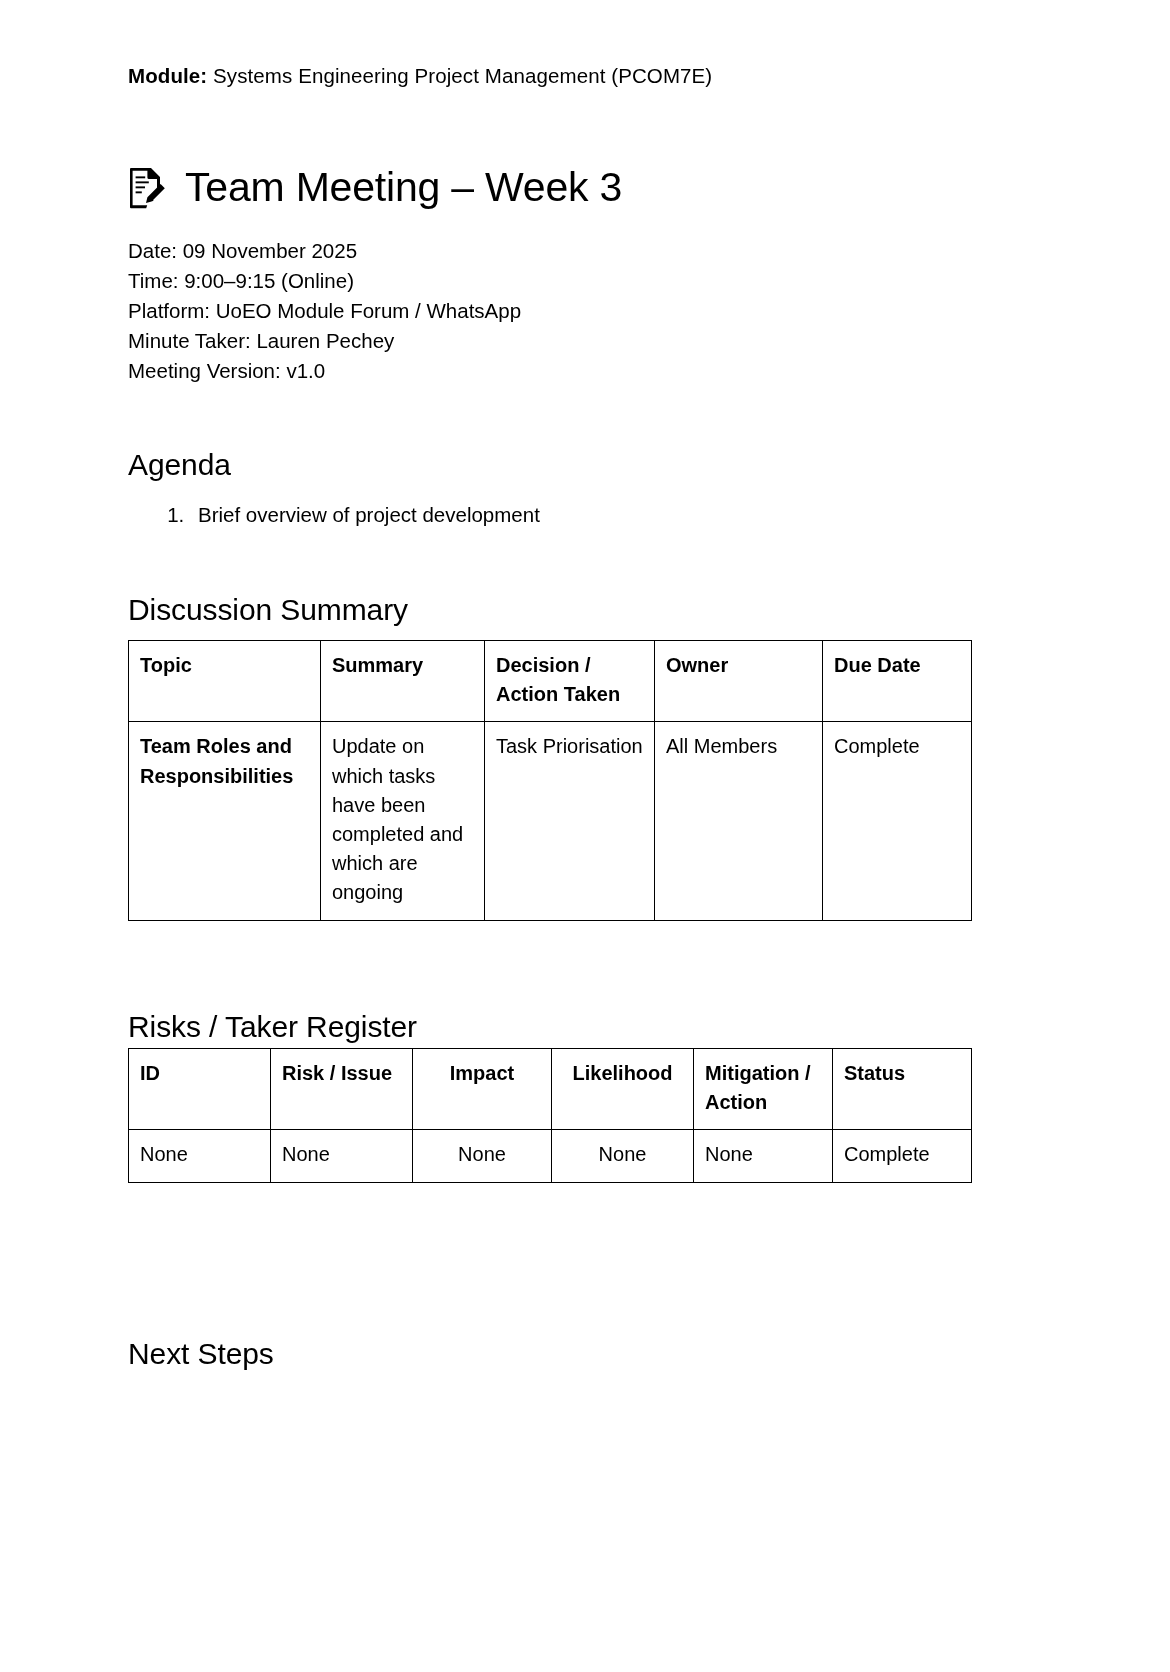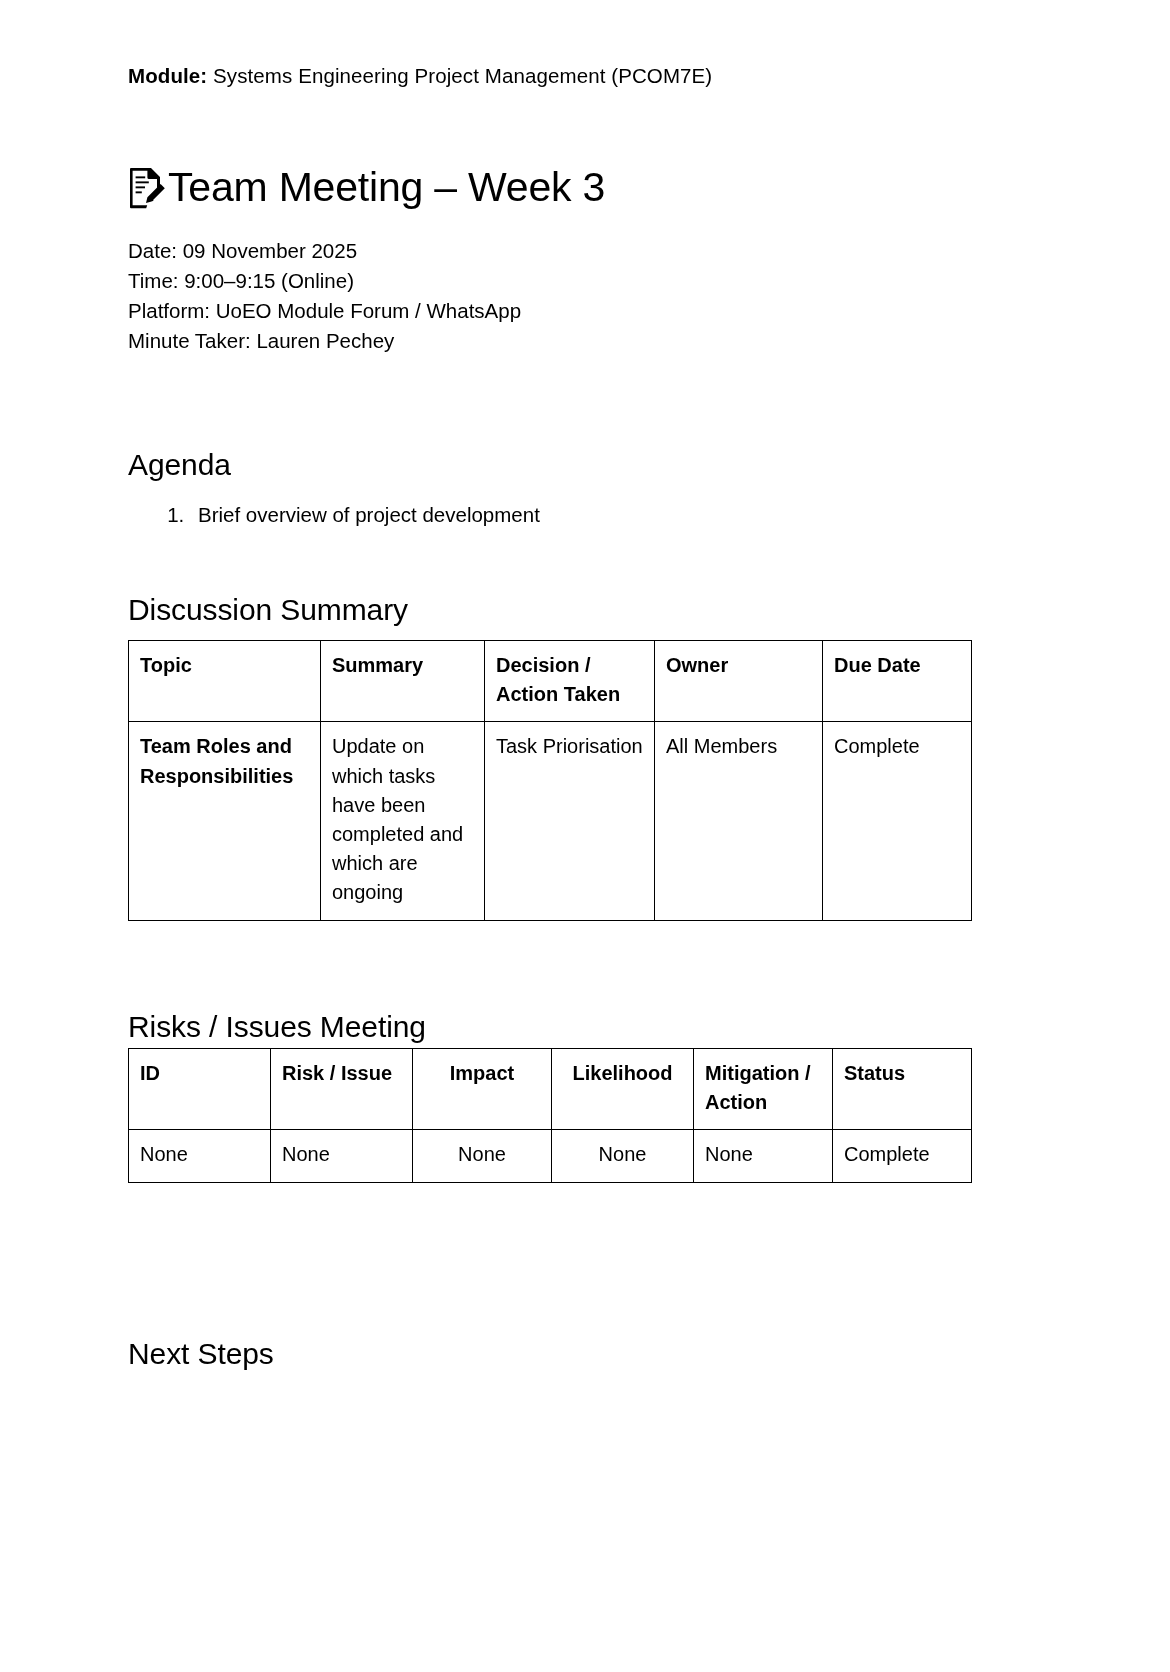--- a/index.html
+++ b/index.html
@@ -40,20 +40,21 @@
     position: absolute;
     left: 128px;
     top: 162px;
     font-size: 41px;
     font-weight: normal;
     line-height: 1.22;
     letter-spacing: -0.2px;
     white-space: nowrap;
     display: flex;
     align-items: center;
+    gap: 17px;
   }
   .memo-icon {
     display: inline-block;
     width: 40px;
     height: 44px;
     flex: 0 0 auto;
     position: relative;
     top: 1px;
   }
   .memo-icon svg { display: block; width: 40px; height: 44px; }
@@ -184,20 +185,21 @@
       </svg>
     </span>
     <span>Team Meeting – Week 3</span>
   </h1>
 
   <div class="meta">
     <div><span class="lbl">Date:</span><span> 09 November 2025</span></div>
     <div><span class="lbl">Time:</span><span> 9:00–9:15 (Online)</span></div>
     <div><span class="lbl">Platform:</span><span> UoEO Module Forum / WhatsApp</span></div>
     <div><span class="lbl">Minute Taker:</span><span> Lauren Pechey</span></div>
+    <div><span class="lbl">Meeting Version:</span><span> v1.0</span></div>
   </div>
 
   <h2 class="section sec-agenda">Agenda</h2>
   <ol class="agenda-list">
     <li>Brief overview of project development</li>
   </ol>
 
   <h2 class="section sec-discuss">Discussion Summary</h2>
   <table class="doc-table" id="discussion-table">
     <colgroup>
@@ -220,21 +222,21 @@
       <tr>
         <td class="topic-cell">Team Roles and Responsibilities</td>
         <td>Update on which tasks have been completed and which are ongoing</td>
         <td>Task Priorisation</td>
         <td>All Members</td>
         <td>Complete</td>
       </tr>
     </tbody>
   </table>
 
-  <h2 class="section sec-risks">Risks / Issues Meeting</h2>
+  <h2 class="section sec-risks">Risks / Taker Register</h2>
   <table class="doc-table" id="risks-table">
     <colgroup>
       <col style="width:142px">
       <col style="width:142px">
       <col style="width:139px">
       <col style="width:142px">
       <col style="width:139px">
       <col style="width:139px">
     </colgroup>
     <thead>

